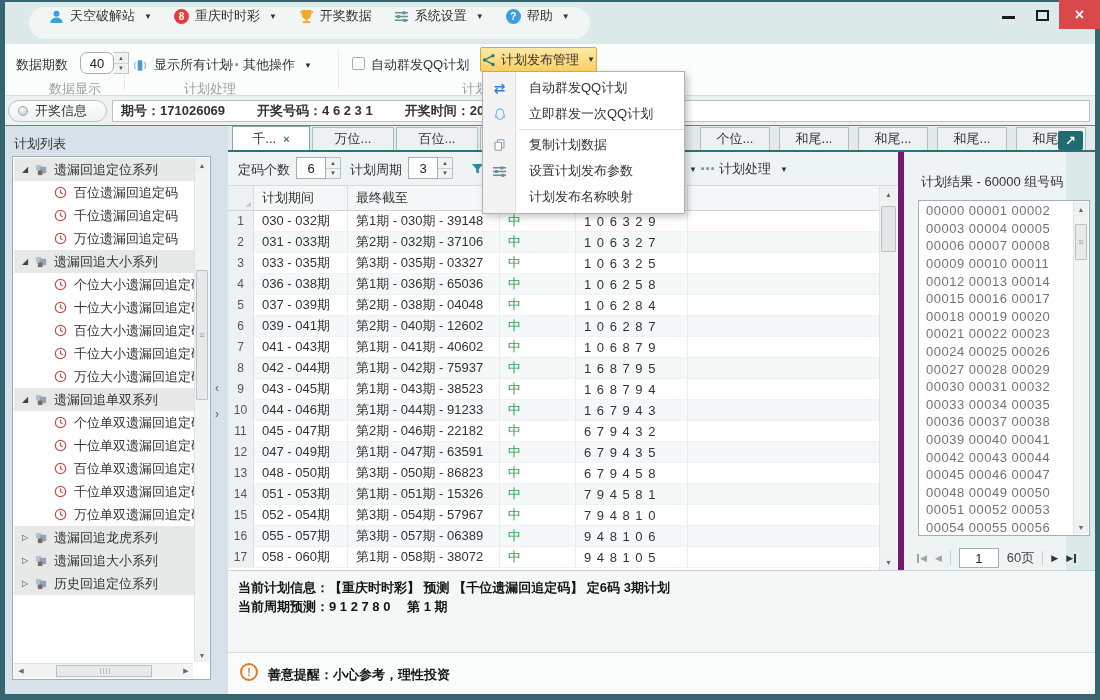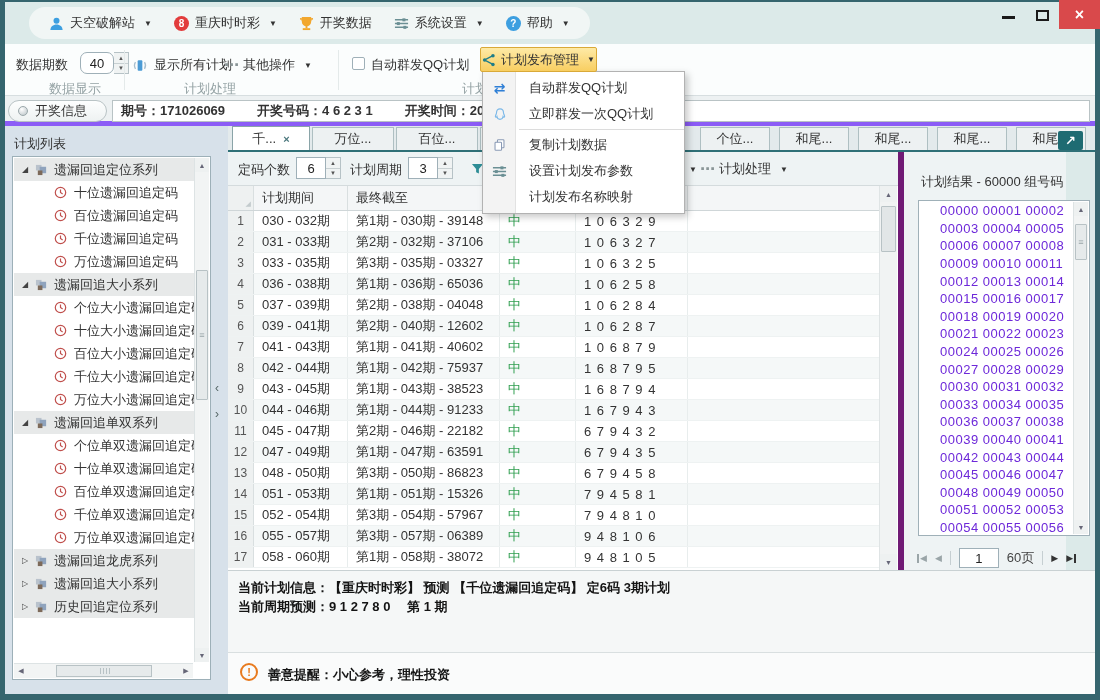--- a/index.html
+++ b/index.html
@@ -10,21 +10,21 @@
   
   .edge { position:absolute; background:#35656e; z-index:60; }
   .edge-top{left:0;top:0;width:1100px;height:2px}
   .edge-left{left:0;top:0;width:5px;height:700px}
   .edge-right{right:0;top:0;width:5px;height:700px}
   .edge-bottom{left:0;bottom:0;width:1100px;height:6px}
 
   
   .titlebar{position:absolute;left:5px;top:2px;width:1090px;height:42px;background:#dceae9}
   .menubar-pill{position:absolute;left:24px;top:5px;height:32px;border-radius:16px;background:#f1f6f5;
-    display:flex;align-items:center;padding:0 20px;gap:22px}
+    display:flex;align-items:flex-start;padding:0 20px;gap:22px}
   .mb-item{display:flex;align-items:center;gap:6px;cursor:default;white-space:nowrap}
   .caret{font-size:8px;color:#333;margin-left:3px}
   .ball{width:15px;height:15px;border-radius:50%;color:#fff;font-size:10px;font-weight:bold;
     display:inline-flex;align-items:center;justify-content:center}
   .ball.red{background:#e23c3c}.ball.blue{background:#3d9fe0}
   .ico{display:inline-flex;align-items:center}
   .win-controls{position:absolute;right:0;top:0;display:flex;align-items:flex-start;z-index:61}
   .win-min,.win-max{width:34px;height:26px;display:flex;align-items:center;justify-content:center}
   .glyph-min{width:13px;height:3px;background:#1a1a1a;margin-top:8px}
   .glyph-max{width:13px;height:11px;border:2px solid #1a1a1a;margin-top:4px}
@@ -42,21 +42,21 @@
   .spin span{flex:1;display:flex;align-items:center;justify-content:center;font-size:6px;color:#555;background:#f0f3f3}
   .spin span:first-child{border-bottom:1px solid #c8d0d2}
   .flatbtn{display:flex;align-items:center;gap:6px;height:26px}
   .dots{color:#8a9597;font-weight:bold;font-size:15px;letter-spacing:-2px}
   .checkbox{width:13px;height:13px;border:1px solid #9fb0b8;background:#fff;border-radius:2px}
   .pub-btn{position:absolute;left:480px;top:3px;width:117px;height:25px;z-index:101;
     background:linear-gradient(#feeaa6,#f8ce61);border:1px solid #d9a938;border-radius:2px;
     display:flex;align-items:center;justify-content:center;gap:5px}
 
   
-  .infobar{position:absolute;left:0;top:96px;width:1100px;height:30px;background:#edf1f2;border-bottom:5px solid #8b5cf6}
+  .infobar{position:absolute;left:0;top:96px;width:1100px;height:30px;background:#edf1f2;border-bottom:1px solid #8b5cf6}
   .info-pill{position:absolute;left:8px;top:4px;width:99px;height:22px;border:1px solid #b9c3c5;border-radius:11px;
     background:linear-gradient(#fdfefe,#eef2f2);display:flex;align-items:center;gap:7px;padding-left:9px}
   .radio-dot{width:10px;height:10px;border-radius:50%;background:radial-gradient(circle at 35% 30%,#ffffff,#b9c2c6);border:1px solid #9aa7aa}
   .info-field{position:absolute;left:112px;top:4px;right:10px;height:22px;background:#fff;border:1px solid #b9c3c5;
     display:flex;align-items:center;gap:32px;padding-left:8px;font-weight:bold;white-space:nowrap;overflow:hidden}
 
   
   .sidebar{position:absolute;left:0;top:126px;width:228px;height:568px;background:#d7e1ea}
   .side-title{position:absolute;left:14px;top:9px;color:#333}
   .treebox{position:absolute;left:12px;top:30px;width:199px;height:524px;background:#fff;border:1px solid #9db0b8}
@@ -107,21 +107,21 @@
   .c-period{width:94px}.c-deadline{width:152px}.c-status{width:76px;color:#2f9e4f}.c-nums{width:112px;letter-spacing:1px}
   .c-fill{flex:1;border-right:none}
   .tscroll{position:absolute;right:1px;top:0;width:18px;height:384px;background:#f1f3f3;border-left:1px solid #dfe4e5}
   .tsarr{position:absolute;left:0;width:17px;height:16px;display:flex;align-items:center;justify-content:center;font-size:7px;color:#667;background:#eef1f1}
   .tsthumb{position:absolute;left:1px;top:20px;width:15px;height:46px;background:#e2e6e7;border:1px solid #b8c2c5;border-radius:1px}
 
   
   .rp-title{position:absolute;left:17px;top:21px;color:#333}
   .listbox{position:absolute;left:14px;top:48px;width:172px;height:336px;background:#fff;border:1px solid #9fb0b8}
   .list-rows{position:absolute;left:1px;top:1px;right:17px;bottom:1px;overflow:hidden}
-  .list-row{height:17.6px;display:flex;align-items:center;padding-left:20px;letter-spacing:0.5px;color:#6d28d9;white-space:nowrap}
+  .list-row{height:17.6px;display:flex;align-items:center;padding-left:6px;letter-spacing:0.5px;color:#737373;white-space:nowrap}
   .lvtrack{position:absolute;right:1px;top:1px;width:15px;bottom:1px;background:#f2f4f4;border-left:1px solid #dde3e4}
   .pager{position:absolute;left:12px;top:394px;width:176px;height:24px;display:flex;align-items:center;gap:8px;color:#444}
   .pg{display:flex;align-items:center;font-size:9px;color:#333}
   .pg.dim{color:#9aa5a8}
   .pg .bar{width:2px;height:9px;background:currentColor;margin:0 1px}
   .pg-sep{width:1px;height:14px;background:#c6cfd2}
   .pg-input{width:40px;height:20px}
   
   .status{position:absolute;left:228px;top:570px;width:867px;height:82px;background:#f5f7f7;border-top:1px solid #c9d1d3;
     padding:7px 12px 0 10px}
@@ -270,30 +270,20 @@
         <div class="tree-row tree-group">
           <span class="tree-tri">◢</span>
           <span class="ico tree-folder">
             <svg width="13" height="12" viewBox="0 0 14 13">
               <rect x="1" y="1" width="6" height="6" fill="#b9c2cc"></rect>
               <rect x="5" y="3" width="7" height="7" fill="#8fa3bd"></rect>
               <rect x="3" y="7" width="5" height="5" fill="#7d6a5a"></rect>
             </svg>
           </span>
           <span>遗漏回追定位系列</span>
-        </div>
-        <div class="tree-row tree-item">
-          <span class="tree-ind"></span>
-          <span class="ico tree-clock">
-            <svg width="13" height="13" viewBox="0 0 14 14" fill="none" stroke="#c0504d" stroke-width="1.3">
-              <circle cx="7" cy="7" r="5.6"></circle>
-              <path d="M7 3.8V7l2.3 1.6"></path>
-            </svg>
-          </span>
-          <span>十位遗漏回追定码</span>
         </div>
         <div class="tree-row tree-item">
           <span class="tree-ind"></span>
           <span class="ico tree-clock">
             <svg width="13" height="13" viewBox="0 0 14 14" fill="none" stroke="#c0504d" stroke-width="1.3">
               <circle cx="7" cy="7" r="5.6"></circle>
               <path d="M7 3.8V7l2.3 1.6"></path>
             </svg>
           </span>
           <span>百位遗漏回追定码</span>

